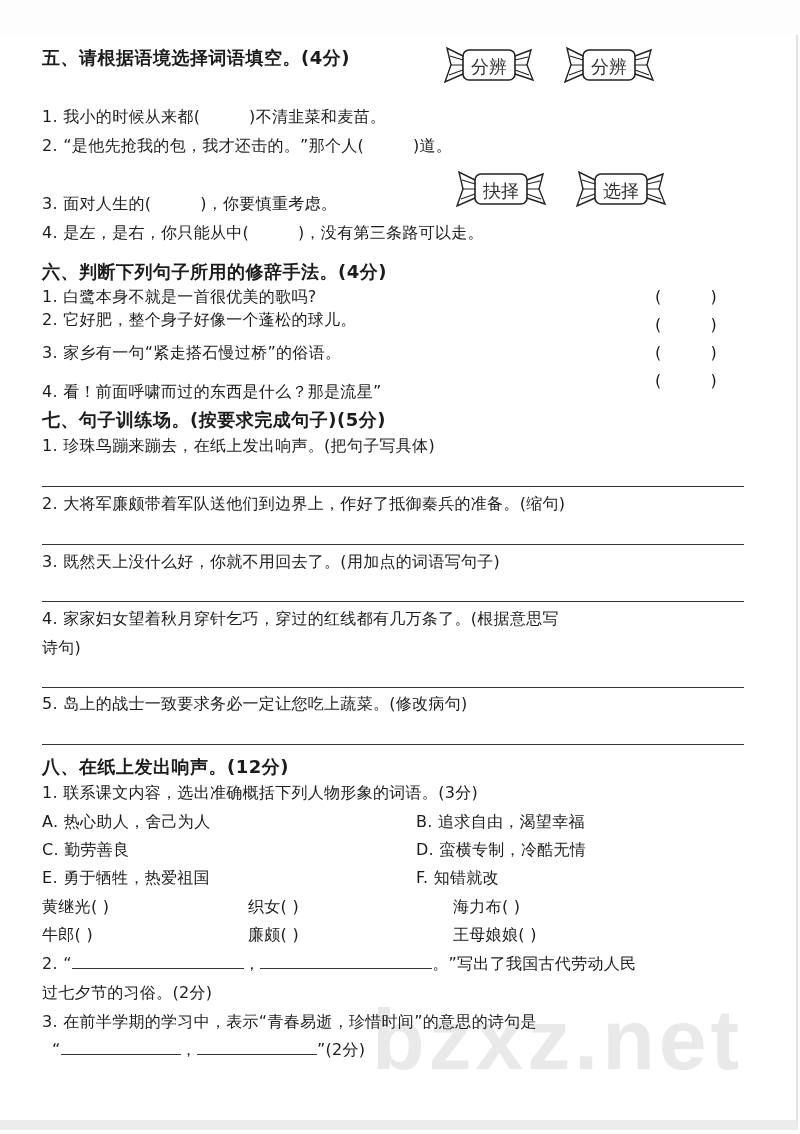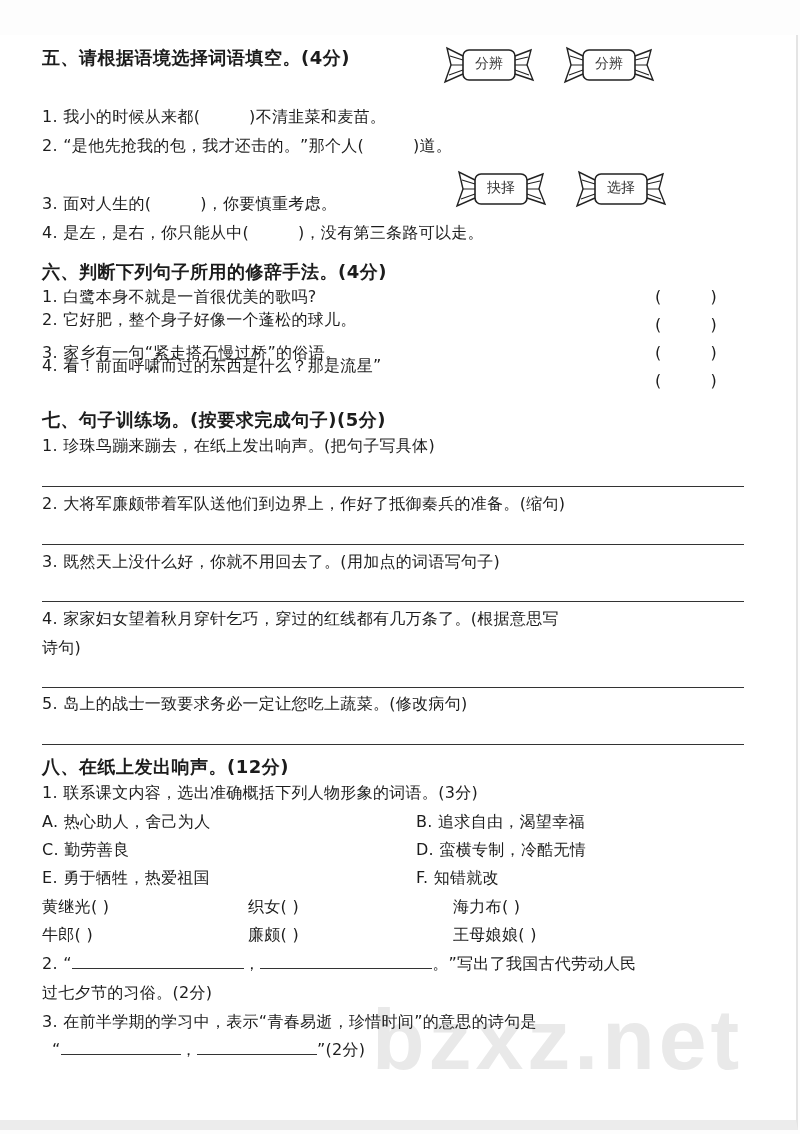--- a/index.html
+++ b/index.html
@@ -17,21 +17,21 @@
   }
   .abs { position: absolute; white-space: nowrap; }
   .h { font-weight: bold; font-size: 18px; letter-spacing: 0.5px; }
   .t { font-size: 16px; letter-spacing: 0.3px; }
   .rule { position: absolute; left: 42px; width: 702px; height: 0; border-top: 1.5px solid #333; }
   .blank { display: inline-block; border-bottom: 1.5px solid #333; height: 14px; vertical-align: baseline; }
   .candy { position: absolute; width: 92px; height: 38px; }
   .candy svg { position: absolute; left: 0; top: 0; }
   .candy span {
     position: absolute; left: 0; width: 92px; top: 9px; text-align: center;
-    font-family: Liberation Sans, sans-serif; font-size: 14px; color: #333;
+    font-family: Liberation Sans, sans-serif; font-size: 18px; color: #333;
   }
   .watermark {
     position: absolute; left: 372px; top: 990px;
     font-family: "Liberation Sans", sans-serif; font-weight: bold; font-size: 86px;
     color: #e9e9e9; letter-spacing: 4px;
   }
 </style>
 </head>
 <body>
 
@@ -87,21 +87,21 @@
 <div class="abs t" style="left:42px; top:194px;">3. 面对人生的(　　　)，你要慎重考虑。</div>
 <div class="abs t" style="left:42px; top:223px;">4. 是左，是右，你只能从中(　　　)，没有第三条路可以走。</div>
 
 <div class="abs h" style="left:42px; top:260px;">六、判断下列句子所用的修辞手法。(4分)</div>
 <div class="abs t" style="left:42px; top:287px;">1. 白鹭本身不就是一首很优美的歌吗?</div>
 <div class="abs t" style="left:655px; top:287px;">(　　　)</div>
 <div class="abs t" style="left:42px; top:310px;">2. 它好肥，整个身子好像一个蓬松的球儿。</div>
 <div class="abs t" style="left:655px; top:315px;">(　　　)</div>
 <div class="abs t" style="left:42px; top:343px;">3. 家乡有一句“紧走搭石慢过桥”的俗语。</div>
 <div class="abs t" style="left:655px; top:343px;">(　　　)</div>
-<div class="abs t" style="left:42px; top:356px;">4. 看！前面呼啸而过的东西是什么？那是流星”</div>
+<div class="abs t" style="left:42px; top:382px;">4. 看！前面呼啸而过的东西是什么？那是流星”</div>
 <div class="abs t" style="left:655px; top:371px;">(　　　)</div>
 
 <div class="abs h" style="left:42px; top:408px;">七、句子训练场。(按要求完成句子)(5分)</div>
 <div class="abs t" style="left:42px; top:436px;">1. 珍珠鸟蹦来蹦去，在纸上发出响声。(把句子写具体)</div>
 <div class="rule" style="top:486px;"></div>
 <div class="abs t" style="left:42px; top:494px;">2. 大将军廉颇带着军队送他们到边界上，作好了抵御秦兵的准备。(缩句)</div>
 <div class="rule" style="top:544px;"></div>
 <div class="abs t" style="left:42px; top:552px;">3. 既然天上没什么好，你就不用回去了。(用加点的词语写句子)</div>
 <div class="rule" style="top:601px;"></div>
 <div class="abs t" style="left:42px; top:609px;">4. 家家妇女望着秋月穿针乞巧，穿过的红线都有几万条了。(根据意思写</div>

